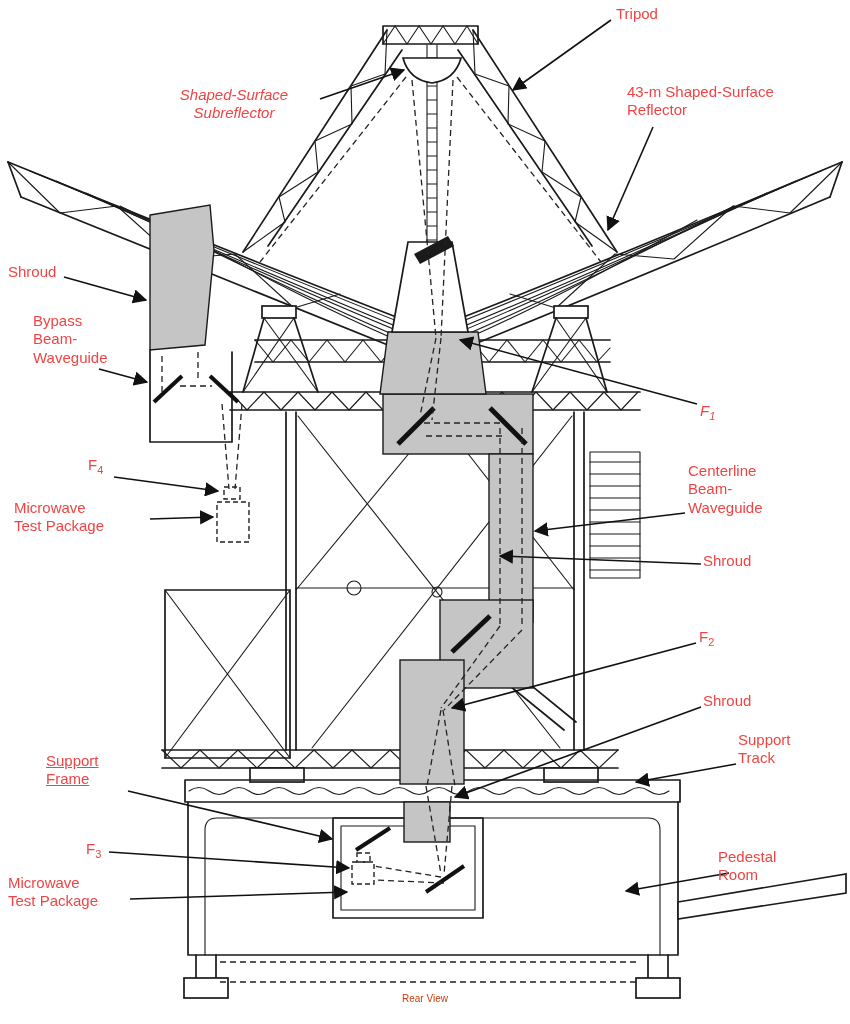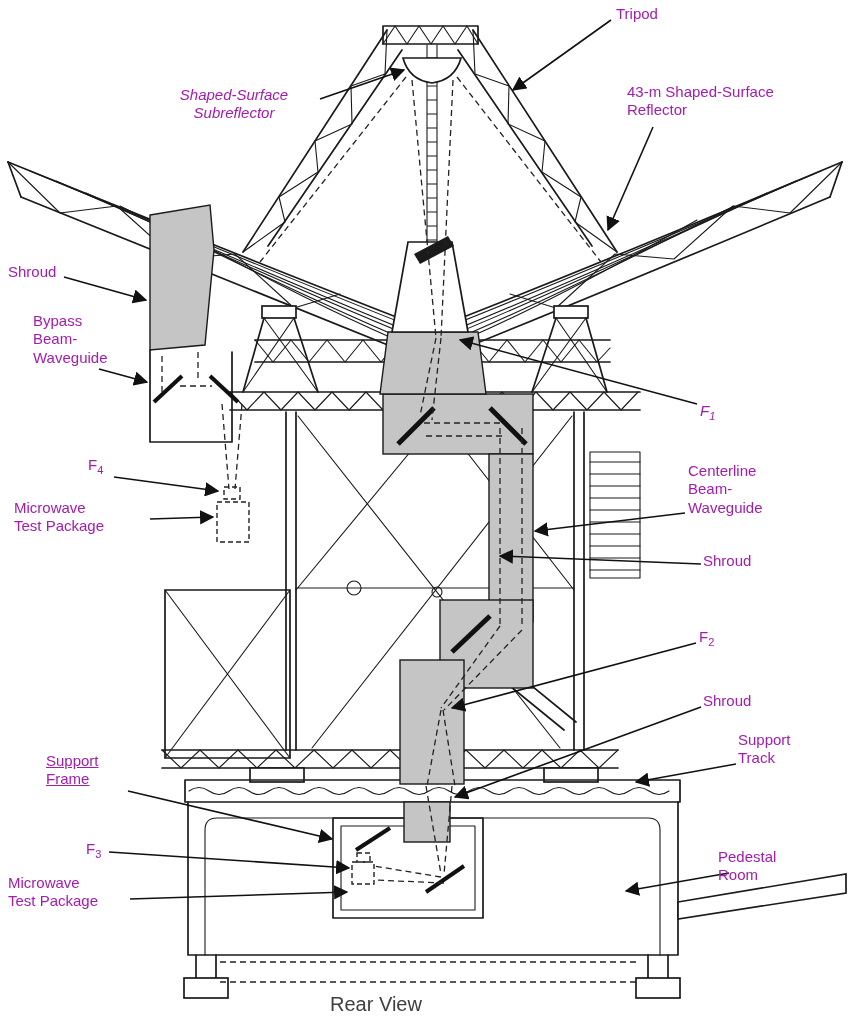--- a/index.html
+++ b/index.html
@@ -8,23 +8,23 @@
   svg{position:absolute;left:0;top:0;}
   .st  {fill:none;stroke:#1a1a1a;stroke-width:1.7;stroke-linejoin:round;stroke-linecap:round;}
   .st2 {fill:none;stroke:#1a1a1a;stroke-width:1.1;stroke-linejoin:round;stroke-linecap:round;}
   .fillw{fill:#ffffff;stroke:#1a1a1a;stroke-width:1.7;}
   .fillg{fill:#c5c5c5;stroke:#1a1a1a;stroke-width:1.4;}
   .mir {stroke:#111;stroke-width:5;stroke-linecap:butt;fill:none;}
   .mir2{stroke:#111;stroke-width:4;stroke-linecap:butt;fill:none;}
   .dash{fill:none;stroke:#222;stroke-width:1.3;stroke-dasharray:6 4;}
   .dashbox{fill:none;stroke:#222;stroke-width:1.4;stroke-dasharray:5 3;}
   .ldr {stroke:#111;stroke-width:1.6;fill:none;marker-end:url(#arw);}
-  .lbl{position:absolute;font-size:15px;line-height:1.22;color:#a21caf;white-space:pre-line;}
+  .lbl{position:absolute;font-size:15px;line-height:1.22;color:#ef4444;white-space:pre-line;}
   .lbl sub{font-size:11px;}
-  .caption{position:absolute;font-size:20px;color:#404040;text-align:left;}
+  .caption{position:absolute;font-size:10px;color:#c2410c;text-align:center;}
 </style>
 </head>
 <body>
 
 <div id="page">
 
 <svg width="850" height="1024" viewBox="0 0 850 1024">
   <defs>
     <marker id="arw" viewBox="0 0 10 10" refX="9" refY="5" markerWidth="9" markerHeight="9" orient="auto-start-reverse">
       <path d="M0,0 L10,5 L0,10 z" fill="#111"></path>

